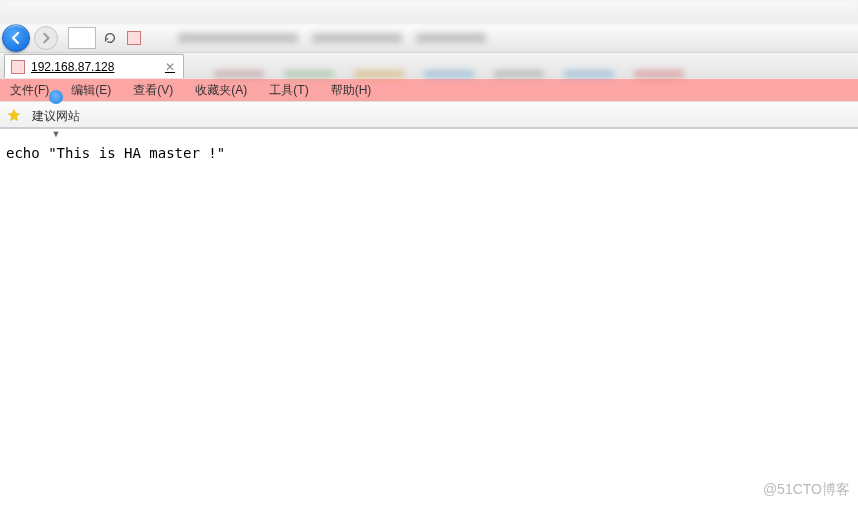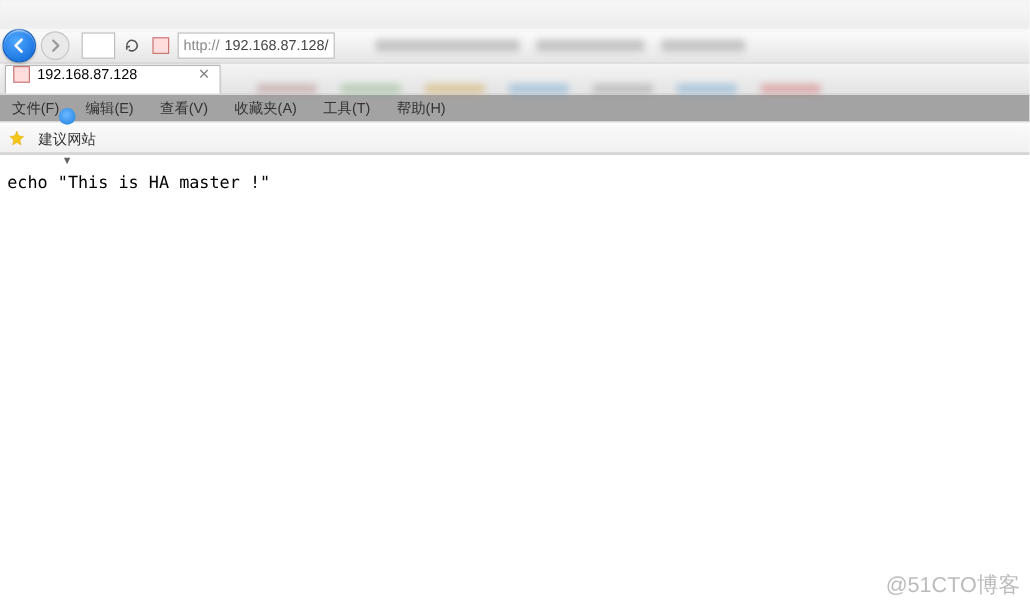--- a/index.html
+++ b/index.html
@@ -107,46 +107,47 @@
     padding-left: 4px;
     border-top: 1px solid #d5d5d5;
   }
   .tab {
     height: 24px;
     background: #fff;
     border: 1px solid #b5b5b5;
     border-bottom: none;
     border-radius: 2px 2px 0 0;
     display: flex;
-    align-items: flex-start;
+    align-items: center;
     padding: 0 6px;
     gap: 6px;
     font-size: 12px;
     min-width: 180px;
     box-shadow: 0 -1px 2px rgba(0,0,0,0.05);
+    text-decoration: underline;
   }
   .tab .close {
     margin-left: auto;
     color: #888;
     font-size: 12px;
     padding: 0 2px;
   }
   .tab-blur {
     filter: blur(3px);
     opacity: 0.4;
     display: flex;
     align-items: center;
     gap: 20px;
     padding-left: 30px;
   }
   .tab-blur span { width: 50px; height: 8px; background: #a77; border-radius: 2px; }
 
   .menu-row {
     height: 24px;
-    background: #a3a3a3;
+    background: #fca5a5;
     display: flex;
     align-items: center;
     padding: 0 6px;
     gap: 14px;
     border-top: 1px solid #e8e8e8;
     border-bottom: 1px solid #e0e0e0;
   }
   .menu-item { color: #333; padding: 2px 4px; cursor: default; }
 
   .fav-row {
@@ -176,21 +177,21 @@
     font-size: 14px;
     color: #000;
     white-space: pre;
   }
 
   .watermark {
     position: absolute;
     right: 8px;
     bottom: 10px;
     color: #bbb;
-    font-size: 18px;
+    font-size: 14px;
   }
 
   .page-icon {
     width: 14px; height: 14px;
     border: 1px solid #c77;
     background: #fdd;
     display: inline-block;
   }
   .ie-icon {
     width: 14px; height: 14px;
@@ -221,24 +222,20 @@
     </div>
     <div class="addr-box"></div>
     <div class="refresh-btn">
       <svg width="14" height="14" viewBox="0 0 16 16">
           <path d="M3 8a5 5 0 1 1 2 4" stroke="#555" stroke-width="1.5" fill="none"></path>
           <path d="M3 12v-3h3" stroke="#555" stroke-width="1.5" fill="none"></path>
         </svg>
     </div>
     <div class="stop-btn">
       <span class="page-icon"></span>
-    </div>
-    <div class="url-display">
-      <span class="url-proto">http://</span>
-        <span>192.168.87.128/</span>
     </div>
     <div class="blurred-bg">
       <span style="width:120px"></span>
         <span style="width:90px"></span>
         <span style="width:70px"></span>
     </div>
   </div>
 
   <div class="tab-row">
     <div class="tab">

